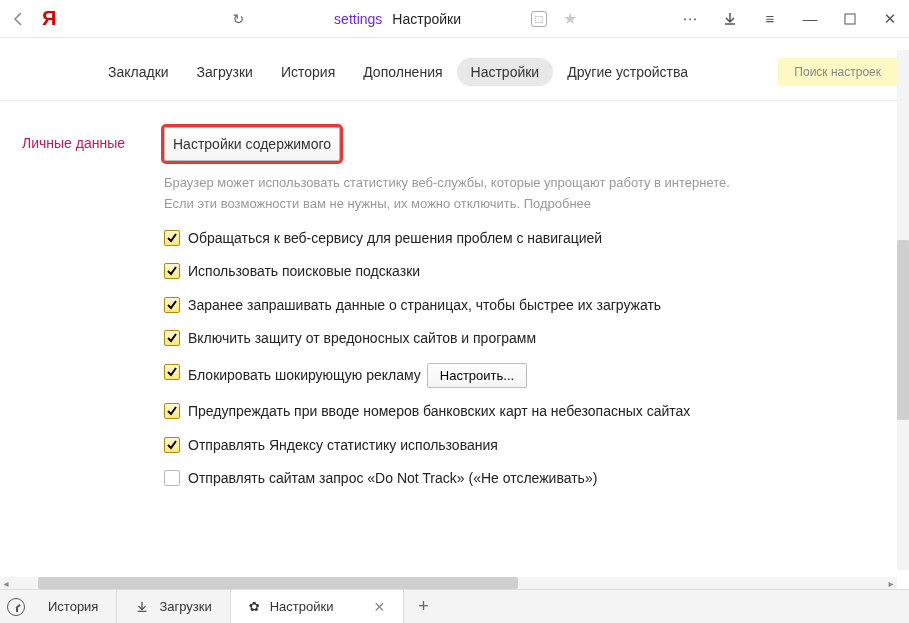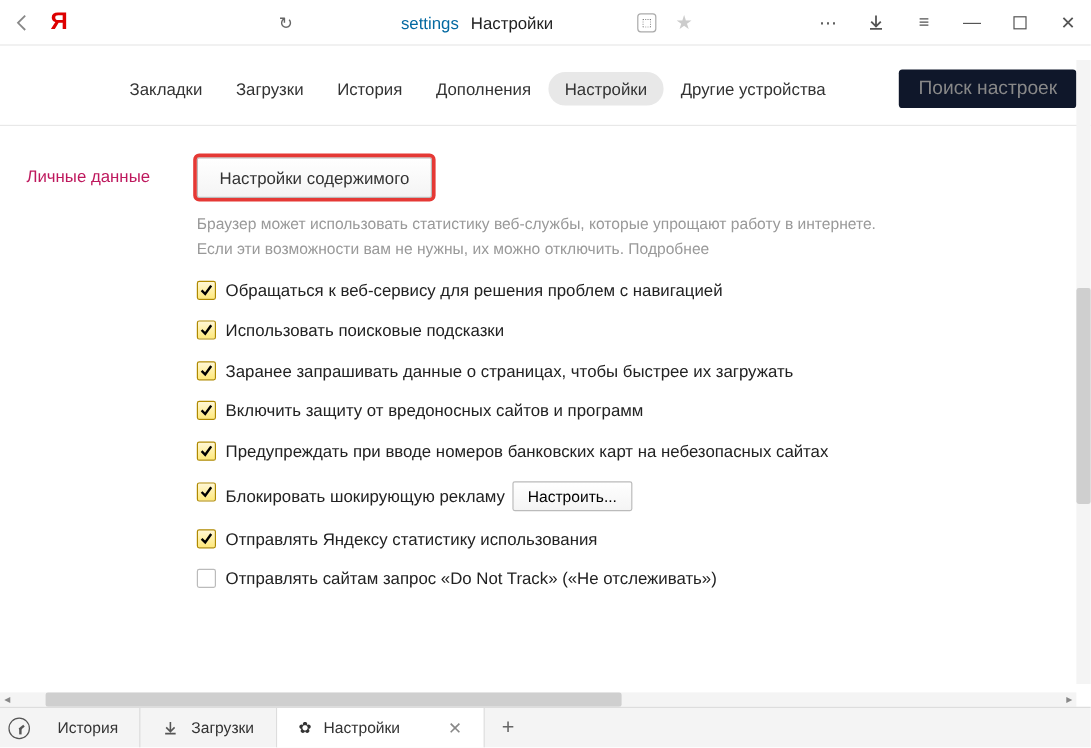--- a/index.html
+++ b/index.html
@@ -19,42 +19,42 @@
     align-items: center;
     background: #fff;
     border-bottom: 1px solid #e8e8e8;
     padding: 0 8px;
     gap: 8px;
   }
   .nav-btn { width: 22px; height: 22px; display:flex;align-items:center;justify-content:center;color:#888;cursor:pointer; }
   .logo { font-weight:bold;font-size:20px;color:#d00;margin-left:4px;margin-right:8px; }
   .address-area { display:flex;align-items:center;gap:10px;flex:0 0 auto;margin-left:160px; }
   .reload-btn { color:#666;font-size:14px;cursor:pointer;margin-right:80px; }
-  .addr-path { color:#0369a1;font-size:14px; }
+  .addr-path { color:#6d28d9;font-size:14px; }
   .addr-title { color:#222;font-size:14px; }
   .addr-icon { width:16px;height:16px;border:1px solid #aaa;border-radius:3px;margin-left:60px;display:flex;align-items:center;justify-content:center;font-size:9px;color:#666; }
   .star-icon { color:#ccc;font-size:16px;margin-left:6px;cursor:pointer; }
   .title-right { margin-left:auto;display:flex;align-items:center;gap:18px;color:#555;font-size:15px; }
   .title-right span { cursor:pointer;display:flex;align-items:center;justify-content:center;width:22px;height:22px; }
   .tabs-nav {
     display:flex;align-items:center;padding:20px 0 14px 94px;gap:0;border-bottom:1px solid #e8e8e8;font-size:14px;
   }
   .tabs-nav .nav-link { padding:6px 14px;color:#333;cursor:pointer;border-radius:14px; }
   .tabs-nav .nav-link.active { background:#e8e8e8; }
   .search-settings {
-    margin-left:auto;margin-right:12px;background:#0f172a;color:#888;padding:7px 16px;border-radius:3px;font-size:16px;cursor:text;
+    margin-left:auto;margin-right:12px;background:#fef9c3;color:#888;padding:7px 16px;border-radius:3px;font-size:12px;cursor:text;
   }
   .main {
     display:flex;padding:26px 20px 0 22px;height:500px;overflow:hidden;
   }
   .section-label { width:142px;font-size:14px;color:#be185d;padding-top:8px; }
   .section-body { flex:1;padding-right:8px; }
   .btn-row { display:flex;gap:18px;margin-bottom:12px; }
   .btn {
-    border:1px solid #bbb;background:linear-gradient(#fff,#f4f4f4);padding:8px 18px;font-size:14px;cursor:pointer;border-radius:2px;color:#333;
+    border:1px solid #bbb;background:linear-gradient(#fff,#f4f4f4);padding:8px 8px;font-size:14px;cursor:pointer;border-radius:2px;color:#333;
   }
   .btn.highlighted { outline:3px solid #e53935;outline-offset:0; }
   .hint-text { color:#999;font-size:13px;line-height:1.6; }
   .hint-text .link { cursor:pointer; }
   .checklist { margin-top:14px; }
   .check-item { display:flex;align-items:flex-start;gap:8px;margin-bottom:14px;font-size:14px;color:#222;line-height:1.4; }
   .check-item label { flex:1; }
   .checkbox {
     width:16px;height:16px;border:1px solid #b08a00;border-radius:2px;background:linear-gradient(#fff7d6,#ffe97a);display:flex;align-items:center;justify-content:center;flex-shrink:0;margin-top:1px;cursor:pointer;
   }
@@ -165,29 +165,29 @@
             </svg>
           </span>
           <label>Включить защиту от вредоносных сайтов и программ</label>
         </div>
         <div class="check-item">
           <span class="checkbox">
             <svg viewBox="0 0 12 12">
               <path d="M2 6 L5 9 L10 2" stroke="#000" stroke-width="2" fill="none"></path>
             </svg>
           </span>
+          <label>Блокировать шокирующую рекламу<button class="inline-btn">Настроить...</button></label>
+        </div>
+        <div class="check-item">
+          <span class="checkbox">
+            <svg viewBox="0 0 12 12">
+              <path d="M2 6 L5 9 L10 2" stroke="#000" stroke-width="2" fill="none"></path>
+            </svg>
+          </span>
           <label>Предупреждать при вводе номеров банковских карт на небезопасных сайтах</label>
-        </div>
-        <div class="check-item">
-          <span class="checkbox">
-            <svg viewBox="0 0 12 12">
-              <path d="M2 6 L5 9 L10 2" stroke="#000" stroke-width="2" fill="none"></path>
-            </svg>
-          </span>
-          <label>Блокировать шокирующую рекламу<button class="inline-btn">Настроить...</button></label>
         </div>
         <div class="check-item">
           <span class="checkbox">
             <svg viewBox="0 0 12 12">
               <path d="M2 6 L5 9 L10 2" stroke="#000" stroke-width="2" fill="none"></path>
             </svg>
           </span>
           <label>Отправлять Яндексу статистику использования</label>
         </div>
         <div class="check-item">

